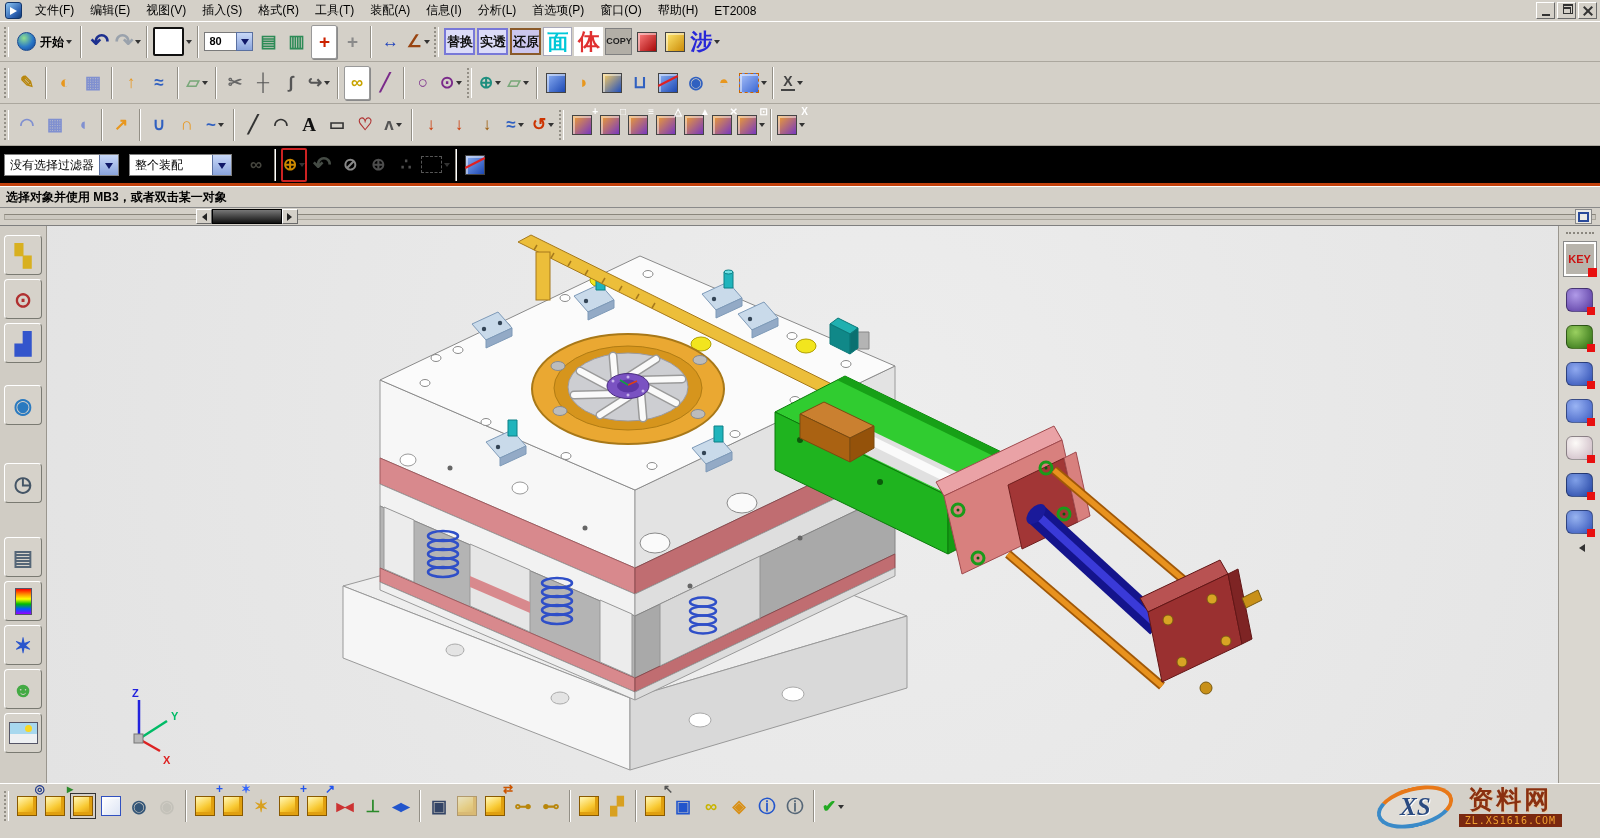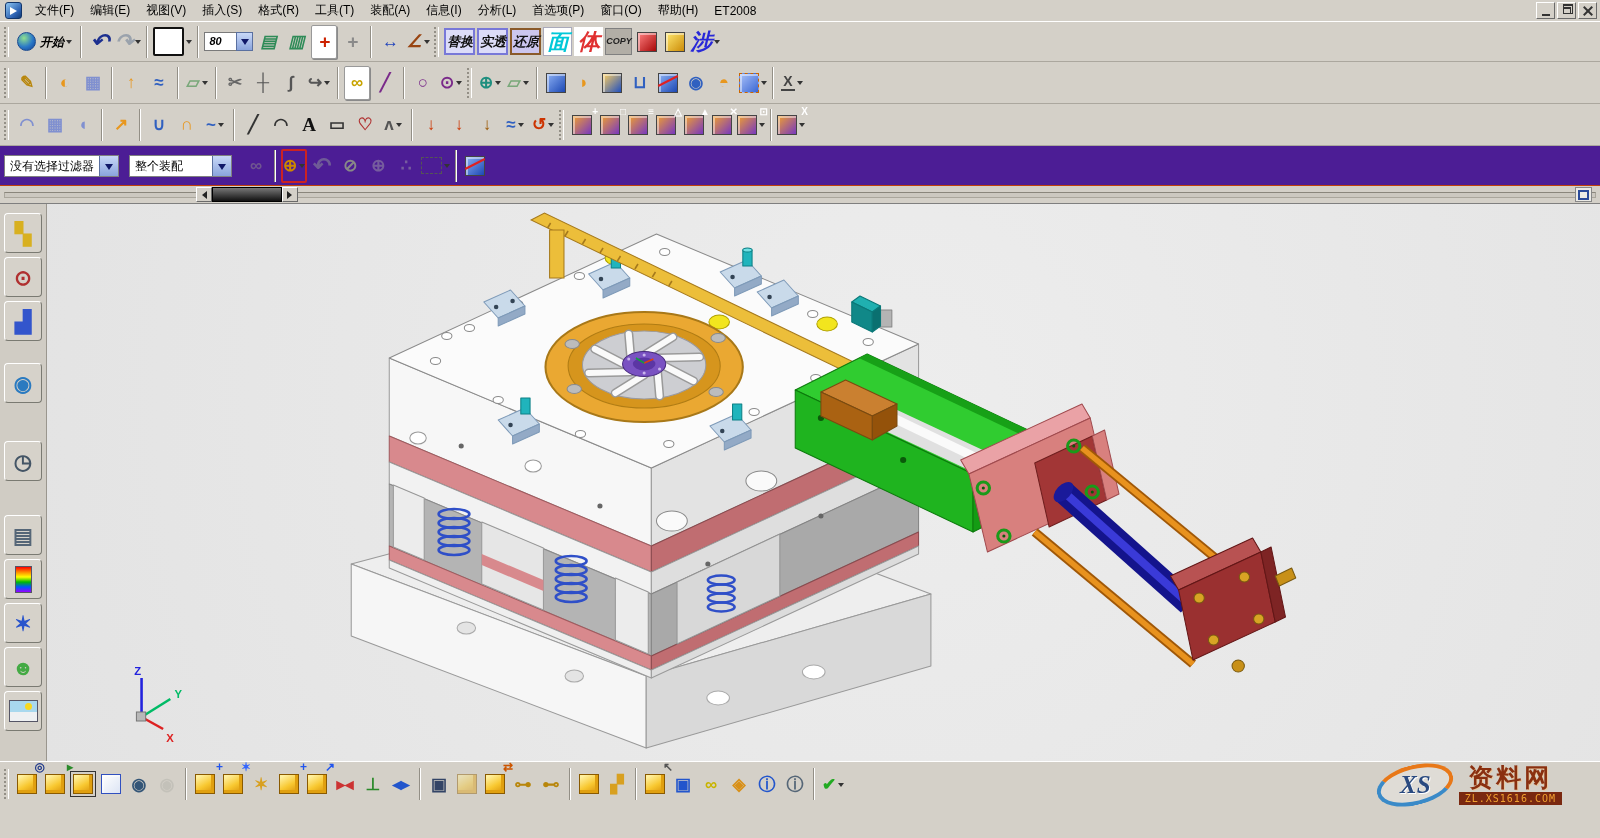--- a/index.html
+++ b/index.html
@@ -16,21 +16,21 @@
   .winbtn{width:19px;height:17px;margin-left:2px;background:#d4d0c8;border:1px solid;border-color:#fff #6a6a6a #6a6a6a #fff;display:flex;align-items:center;justify-content:center;position:relative;}
   .wb-min{width:8px;height:2px;background:#333;margin-top:8px;}
   .wb-res{width:8px;height:7px;border:1px solid #333;border-top-width:2px;position:relative;}
   .wb-res::before{content:"";position:absolute;right:-3px;top:-5px;width:8px;height:7px;border:1px solid #333;border-top-width:2px;}
   .wb-close{position:relative;width:10px;height:10px;}
   .wb-close::before,.wb-close::after{content:"";position:absolute;left:4px;top:-1px;width:2px;height:12px;background:#333;}
   .wb-close::before{transform:rotate(45deg);} .wb-close::after{transform:rotate(-45deg);}
 
   
   .toolbar{height:42px;display:flex;align-items:center;background:#d4d0c8;border-bottom:1px solid #aba79e;padding:0 2px;overflow:hidden;}
-  .tb1{height:40px;font-style:italic;}
+  .tb1{height:40px;}
   .grip{width:5px;height:30px;margin:0 4px 0 2px;border-left:2px dotted #938f86;border-right:1px solid #fff;}
   .tsep{width:0;height:32px;margin:0 4px;border-left:1px solid #938f86;border-right:1px solid #ffffff;}
   .ic{min-width:26px;height:34px;display:inline-flex;align-items:center;justify-content:center;position:relative;margin:0 1px;color:#333;cursor:default;}
   .ic .g{font-size:17px;line-height:1;}
   .ic .dd{margin-left:2px;display:inline-flex;}
   .ic .dd::after{content:"";border:3px solid transparent;border-top:4px solid #333;margin-top:4px;}
   .ic.active{background:#fff;border:1px solid #999;border-radius:2px;box-shadow:1px 1px 0 #8a8a8a;}
   .ic.hl{border:2px solid #cc2222;border-radius:2px;}
   .dis{opacity:.45;}
   .big .g{font-size:22px;font-weight:bold;}
@@ -72,21 +72,21 @@
   .cube-wire::before{border-color:#3050c0;}
 
   .ycube{position:relative;}
   .ycube::before{content:"";display:block;width:18px;height:18px;background:linear-gradient(150deg,#fff0a0 10%,#f8c830 55%,#d89008 100%);border:1px solid #8a5a00;box-shadow:inset -3px -3px 0 #e0a010;}
   .ycube .g{position:absolute;top:-4px;right:-5px;font-size:12px;font-weight:bold;}
   .ycube.framed::before{outline:1px solid #333;outline-offset:2px;}
 
   .dashedbox::before{content:"";width:19px;height:15px;border:1px dashed #555;}
 
   
-  .selbar{height:40px;display:flex;align-items:center;background:#4c1d95;border-bottom:1px solid #c2410c;padding:0 4px;}
+  .selbar{height:40px;display:flex;align-items:center;background:#000000;border-bottom:3px solid #c2410c;padding:0 4px;}
   .selcombo{display:flex;align-items:stretch;height:22px;margin-right:10px;border:1px solid #808080;background:#fff;}
   .selcombo .val{font-size:12px;padding:2px 5px 0;min-width:82px;color:#000;}
   .selcombo .db{width:19px;background:linear-gradient(#c8d8f8,#8aa4dc);border-left:1px solid #5a70a0;display:flex;align-items:center;justify-content:center;}
   .selcombo .db::after{content:"";border:4px solid transparent;border-top:6px solid #101868;margin-top:6px;}
 
   
   .statusbar{height:22px;border-top:1px solid #fff;border-bottom:1px solid #8a8a8a;display:flex;align-items:center;padding-left:6px;font-size:12px;font-weight:bold;color:#000;background:#d4d0c8;}
   .scrollstrip{height:18px;background:#d4d0c8;position:relative;border-bottom:1px solid #7f7f7f;}
   .scrollstrip::before{content:"";position:absolute;left:4px;right:4px;top:6px;height:4px;border:1px solid #aaa69c;border-top-color:#8a867c;background:#ccc8c0;}
   .hscroll{position:absolute;left:196px;top:1px;width:102px;height:15px;display:flex;}
@@ -470,20 +470,23 @@
           <b class="g"></b>
           <i class="dd"></i>
         </span>
         <span class="tsep"></span>
         <span class="ic cube cube-bluered">
           <b class="g"></b>
         </span>
       </span>
   </div>
 
+  <div class="statusbar">
+    <span>选择对象并使用 MB3，或者双击某一对象</span>
+  </div>
 
   <div class="scrollstrip">
     <span class="hscroll">
       <span class="hs-btn l"></span>
       <span class="hs-thumb"></span>
       <span class="hs-btn r"></span>
     </span>
     <span class="maxview"></span>
   </div>
 
@@ -766,20 +769,48 @@
           <path d="M139,741 L167,723" stroke="#00bb66" stroke-width="2.5"></path>
           <path d="M139,741 L160,753" stroke="#dd2222" stroke-width="2.5"></path>
           <rect x="134" y="736" width="9" height="9" fill="#b8b8b8" stroke="#777777"></rect>
           <text x="132" y="699" fill="#2222dd">Z</text>
           <text x="171" y="722" fill="#00bb66">Y</text>
           <text x="163" y="766" fill="#dd2222">X</text>
         </g>
       </svg>
     </div>
 
+    <div class="right-sidebar">
+      <span class="rs-grip"></span>
+      <span class="key-btn">KEY</span>
+      <span style="display:flex;flex-direction:column;align-items:center;">
+          <span class="part-btn part p-purple">
+            <b class="g"></b>
+          </span>
+          <span class="part-btn part p-green">
+            <b class="g"></b>
+          </span>
+          <span class="part-btn part p-blue">
+            <b class="g"></b>
+          </span>
+          <span class="part-btn part p-blue2">
+            <b class="g"></b>
+          </span>
+          <span class="part-btn part p-white">
+            <b class="g"></b>
+          </span>
+          <span class="part-btn part p-blue3">
+            <b class="g"></b>
+          </span>
+          <span class="part-btn part p-blue4">
+            <b class="g"></b>
+          </span>
+        </span>
+      <span class="rs-collapse"></span>
+    </div>
   </div>
 
   <div class="bottombar">
     <span style="display:flex;align-items:center;">
         <span class="grip"></span>
         <span class="ic ycube">
           <b class="g" style="color: rgb(34, 58, 138);">◎</b>
         </span>
         <span class="ic ycube">
           <b class="g" style="color: rgb(42, 138, 42);">▸</b>

